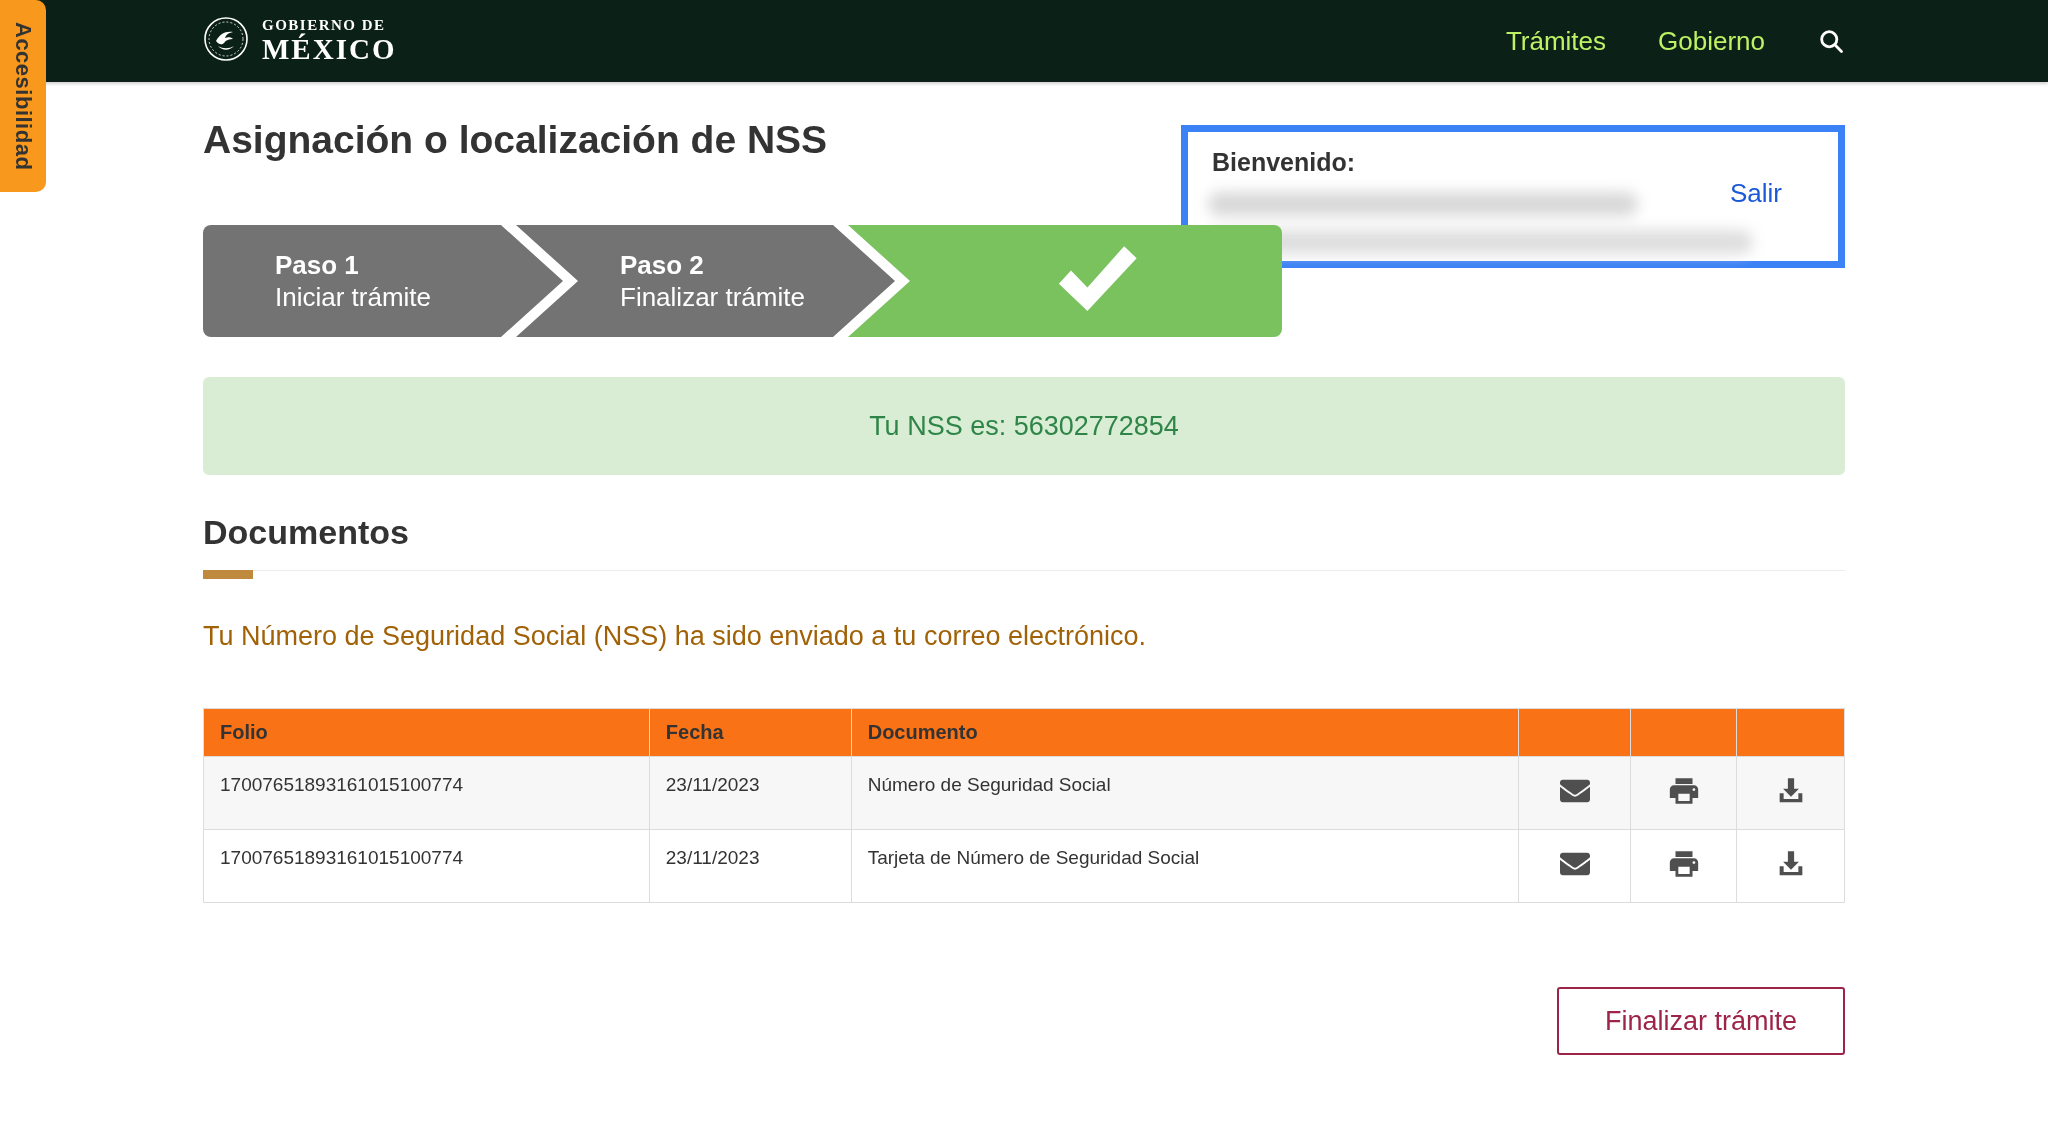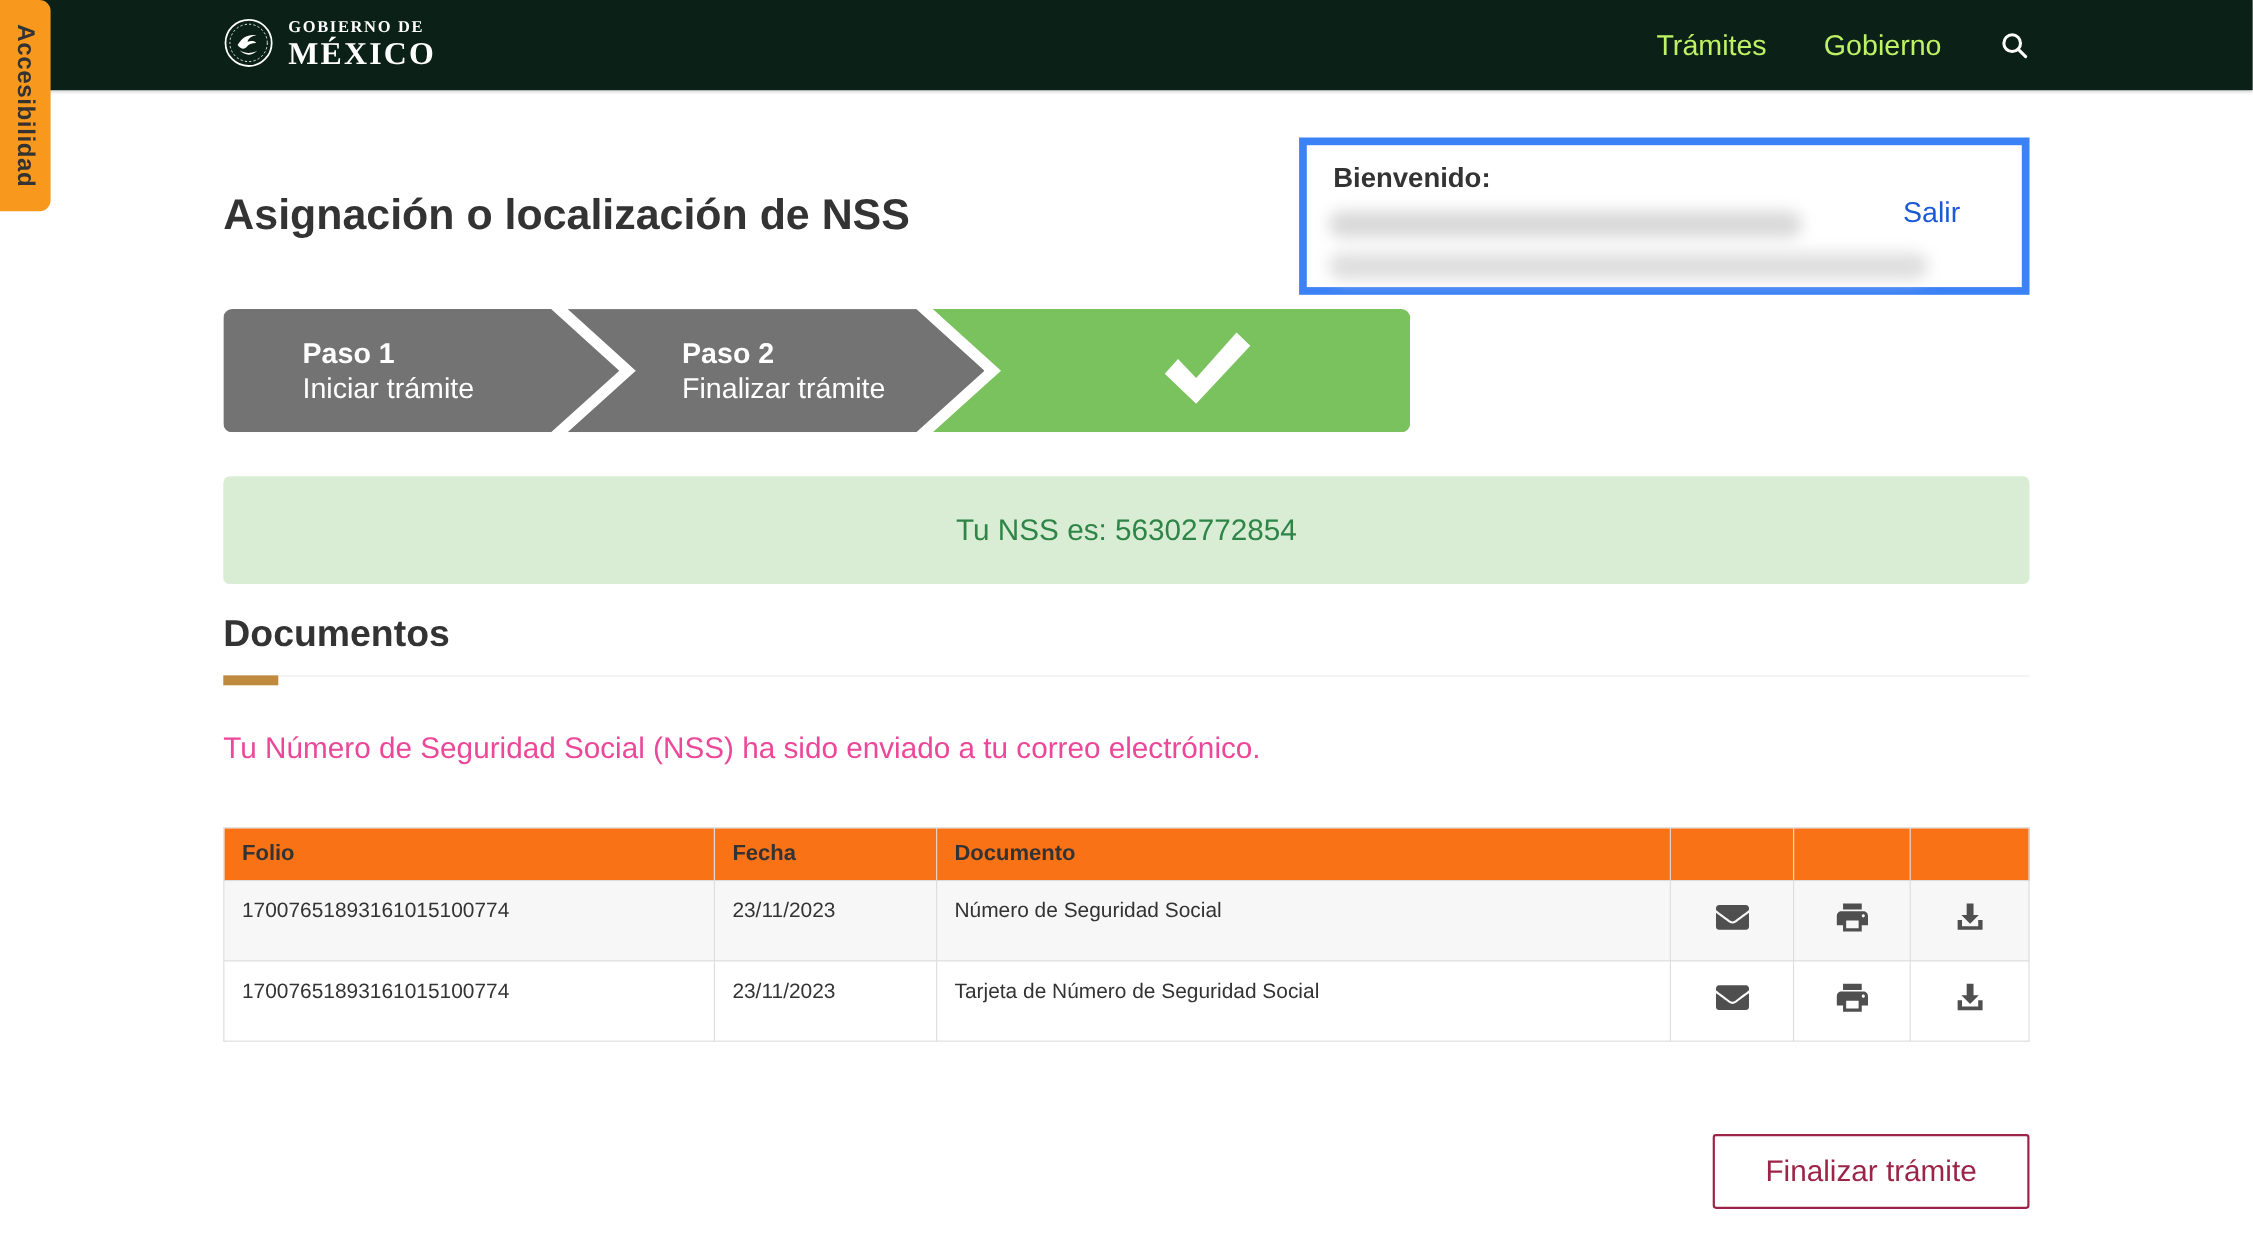--- a/index.html
+++ b/index.html
@@ -52,21 +52,21 @@
     display:flex; align-items:center; gap:52px;
     color:#bef264; font-size:26px;
   }
   .main-nav .nav-link{ cursor:pointer; }
   .search-btn{ cursor:pointer; display:flex; align-items:center; }
 
   
   .content{ width:1642px; margin:0 auto; position:relative; }
 
   h1.page-title{
-    margin:0; padding-top:92px;
+    margin:0; padding-top:36px;
     font-size:39px; font-weight:bold; color:#333;
   }
 
   
   .welcome-card{
     position:absolute; top:43px; right:0;
     width:664px; height:143px;
     background:#fff; border:7px solid #3b82f6;
     padding:16px 24px;
   }
@@ -112,26 +112,26 @@
 
   
   .nss-alert{
     margin-top:40px; height:98px;
     background:#d8edd4; border-radius:6px;
     display:flex; align-items:center; justify-content:center;
     color:#2f8548; font-size:27px;
   }
 
   
-  h2.section-title{ margin:26px 0 0; font-size:34px; font-weight:bold; color:#333; }
+  h2.section-title{ margin:38px 0 0; font-size:34px; font-weight:bold; color:#333; }
   .section-divider{ margin-top:18px; position:relative; height:9px; }
   .section-divider .line{ position:absolute; top:0; left:0; right:0; height:1px; background:#ececec; }
   .section-divider .accent{ position:absolute; top:0; left:0; width:50px; height:9px; background:#c08a3e; }
 
-  .doc-note{ margin-top:42px; font-size:27px; color:#ec4899; }
+  .doc-note{ margin-top:42px; font-size:27px; color:#a16207; }
 
   table.doc-table{
     margin-top:56px; width:100%;
     border-collapse:collapse;
     font-size:20px; color:#333;
   }
   .doc-table th, .doc-table td{
     border:1px solid #dcdcdc;
     text-align:left;
     padding:12px 16px;

